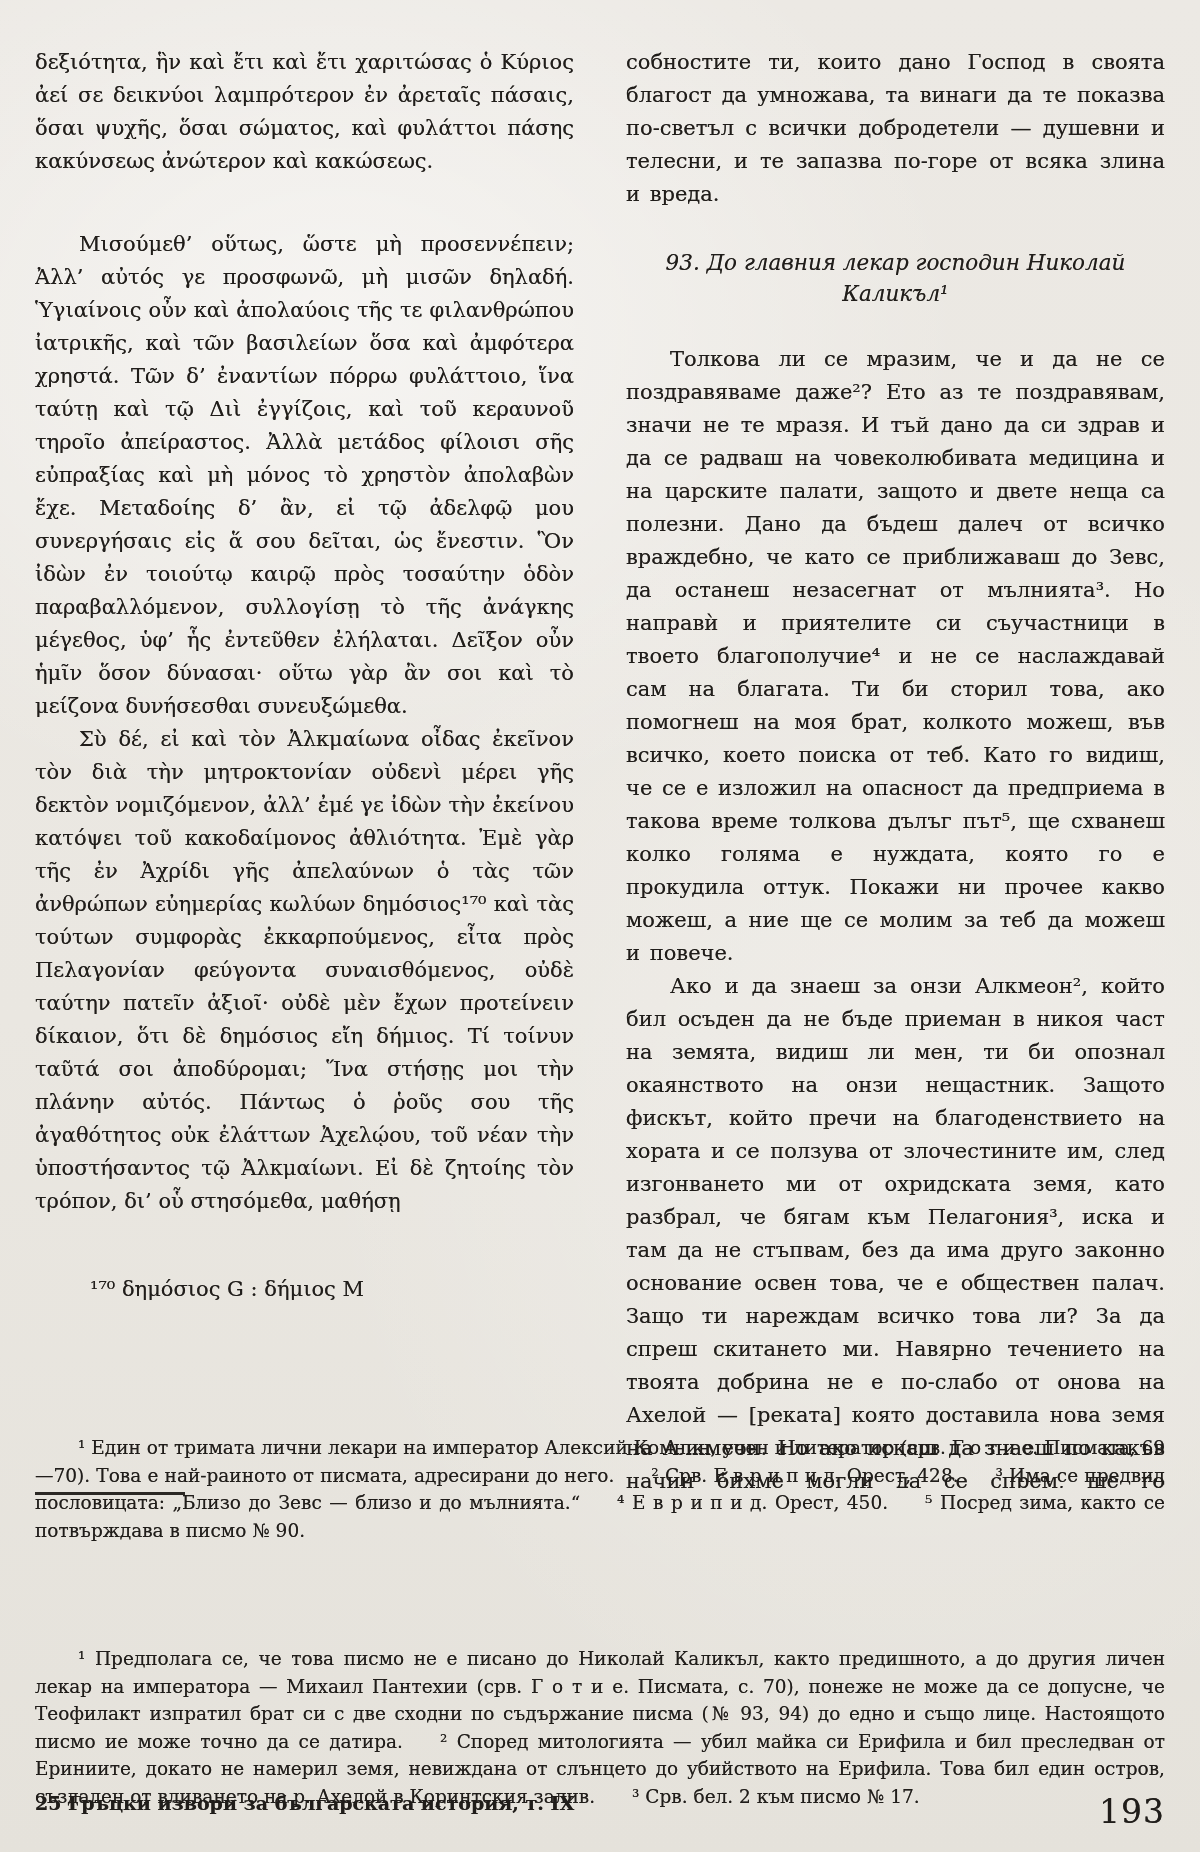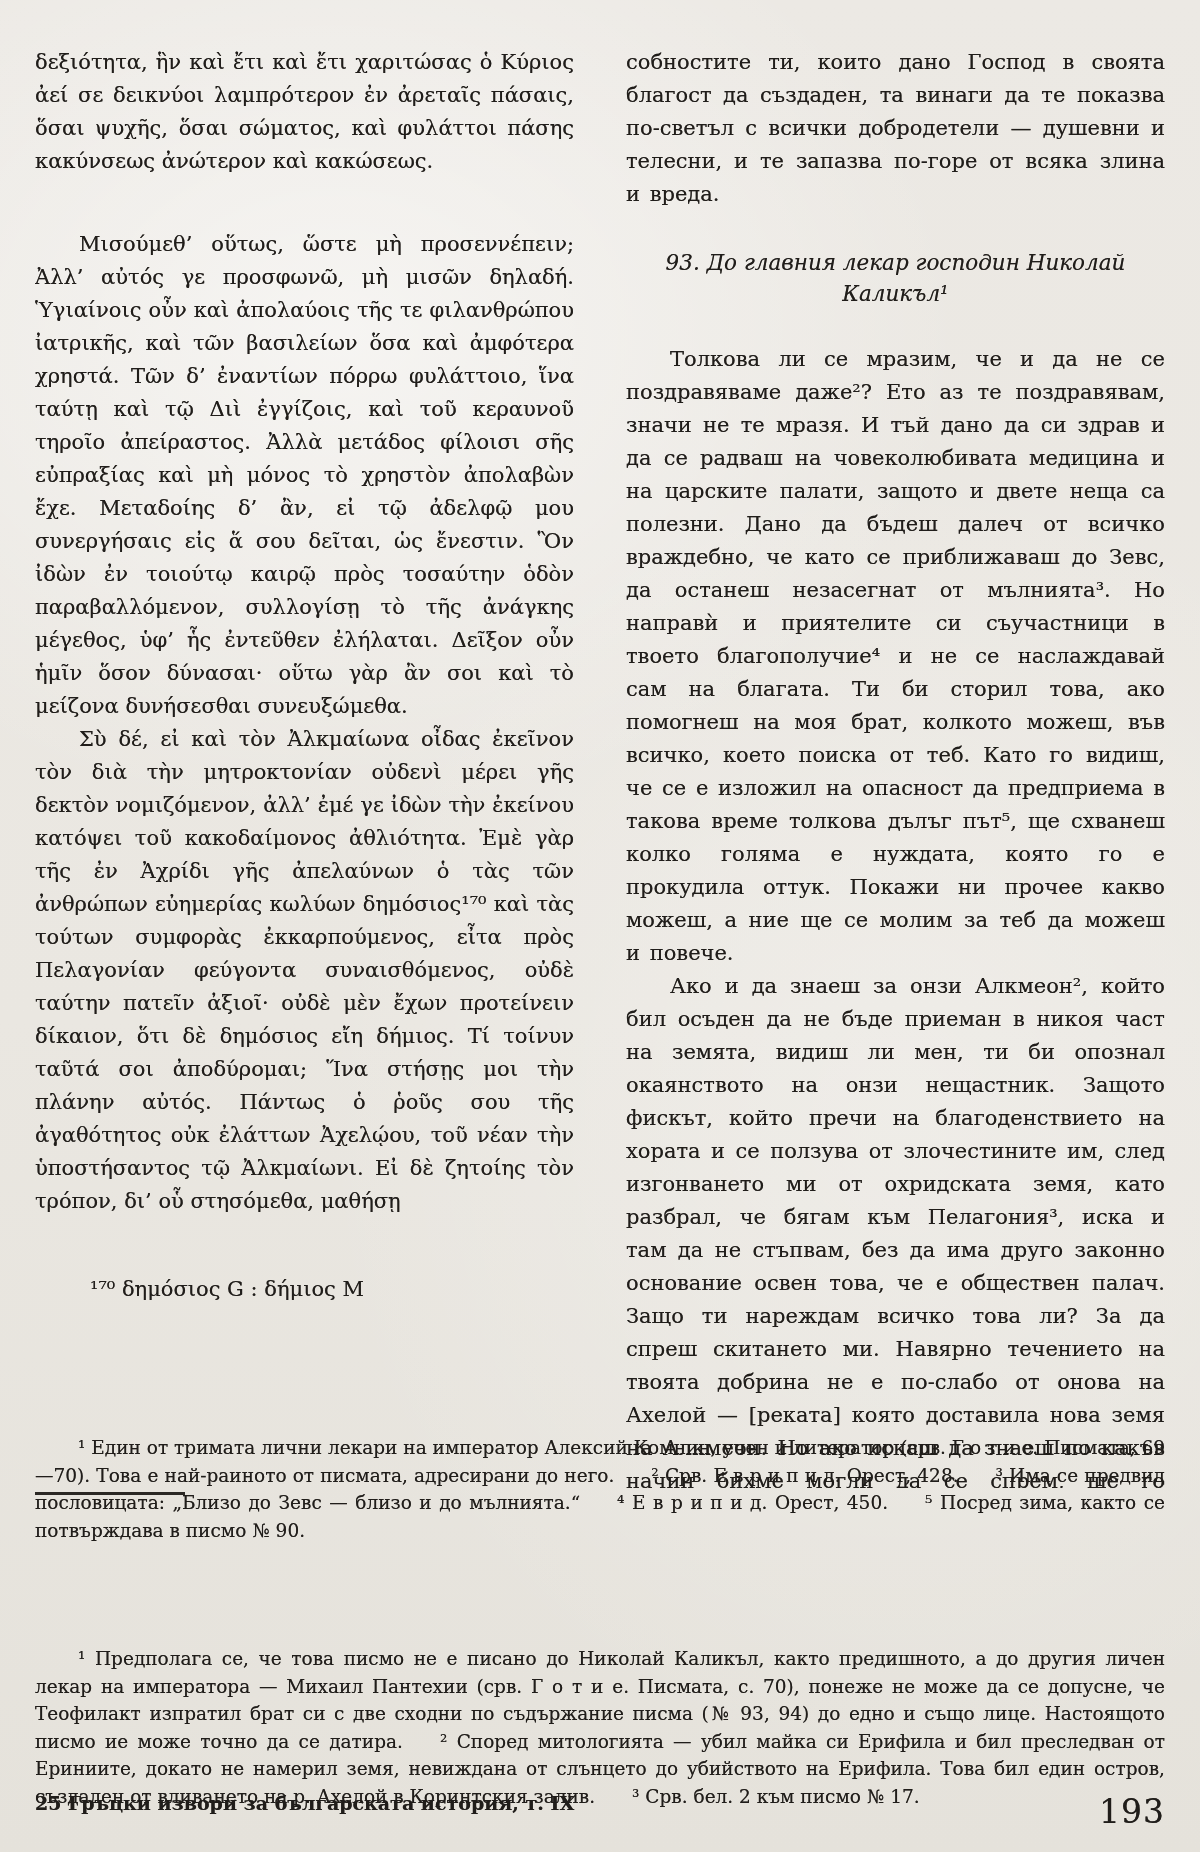--- a/index.html
+++ b/index.html
@@ -84,21 +84,21 @@
   <div class="columns">
 
     <div class="col greek">
       <p class="cont">δεξιότητα, ἣν καὶ ἔτι καὶ ἔτι χαριτώσας ὁ Κύριος ἀεί σε δεικνύοι λαμπρότερον ἐν ἀρεταῖς πάσαις, ὅσαι ψυχῆς, ὅσαι σώματος, καὶ φυλάττοι πάσης κακύνσεως ἀνώτερον καὶ κακώσεως.</p>
       <p class="indent">Μισούμεθ’ οὕτως, ὥστε μὴ προσεννέπειν; Ἀλλ’ αὐτός γε προσφωνῶ, μὴ μισῶν δηλαδή. Ὑγιαίνοις οὖν καὶ ἀπολαύοις τῆς τε φιλανθρώπου ἰατρικῆς, καὶ τῶν βασιλείων ὅσα καὶ ἀμφότερα χρηστά. Τῶν δ’ ἐναντίων πόρρω φυλάττοιο, ἵνα ταύτῃ καὶ τῷ Διὶ ἐγγίζοις, καὶ τοῦ κεραυνοῦ τηροῖο ἀπείραστος. Ἀλλὰ μετάδος φίλοισι σῆς εὐπραξίας καὶ μὴ μόνος τὸ χρηστὸν ἀπολαβὼν ἔχε. Μεταδοίης δ’ ἂν, εἰ τῷ ἀδελφῷ μου συνεργήσαις εἰς ἅ σου δεῖται, ὡς ἔνεστιν. Ὃν ἰδὼν ἐν τοιούτῳ καιρῷ πρὸς τοσαύτην ὁδὸν παραβαλλόμενον, συλλογίσῃ τὸ τῆς ἀνάγκης μέγεθος, ὑφ’ ἧς ἐντεῦθεν ἐλήλαται. Δεῖξον οὖν ἡμῖν ὅσον δύνασαι· οὕτω γὰρ ἂν σοι καὶ τὸ μείζονα δυνήσεσθαι συνευξώμεθα.</p>
       <p class="indent">Σὺ δέ, εἰ καὶ τὸν Ἀλκμαίωνα οἶδας ἐκεῖνον τὸν διὰ τὴν μητροκτονίαν οὐδενὶ μέρει γῆς δεκτὸν νομιζόμενον, ἀλλ’ ἐμέ γε ἰδὼν τὴν ἐκείνου κατόψει τοῦ κακοδαίμονος ἀθλιότητα. Ἐμὲ γὰρ τῆς ἐν Ἀχρίδι γῆς ἀπελαύνων ὁ τὰς τῶν ἀνθρώπων εὐημερίας κωλύων δημόσιος¹⁷⁰ καὶ τὰς τούτων συμφορὰς ἐκκαρπούμενος, εἶτα πρὸς Πελαγονίαν φεύγοντα συναισθόμενος, οὐδὲ ταύτην πατεῖν ἀξιοῖ· οὐδὲ μὲν ἔχων προτείνειν δίκαιον, ὅτι δὲ δημόσιος εἴη δήμιος. Τί τοίνυν ταῦτά σοι ἀποδύρομαι; Ἵνα στήσῃς μοι τὴν πλάνην αὐτός. Πάντως ὁ ῥοῦς σου τῆς ἀγαθότητος οὐκ ἐλάττων Ἀχελῴου, τοῦ νέαν τὴν ὑποστήσαντος τῷ Ἀλκμαίωνι. Εἰ δὲ ζητοίης τὸν τρόπον, δι’ οὗ στησόμεθα, μαθήσῃ</p>
       <p class="apparatus">¹⁷⁰ δημόσιος G : δήμιος M</p>
     </div>
 
     <div class="col bulgarian">
-      <p class="cont">собностите ти, които дано Господ в своята благост да създаден, та винаги да те показва по-светъл с всички добродетели — душевни и телесни, и те запазва по-горе от всяка злина и вреда.</p>
+      <p class="cont">собностите ти, които дано Господ в своята благост да умножава, та винаги да те показва по-светъл с всички добродетели — душевни и телесни, и те запазва по-горе от всяка злина и вреда.</p>
       <h3 class="letter-heading head-93">93. До главния лекар господин Николай Каликъл¹</h3>
       <p class="indent">Толкова ли се мразим, че и да не се поздравяваме даже²? Ето аз те поздравявам, значи не те мразя. И тъй дано да си здрав и да се радваш на човеколюбивата медицина и на царските палати, защото и двете неща са полезни. Дано да бъдеш далеч от всичко враждебно, че като се приближаваш до Зевс, да останеш незасегнат от мълнията³. Но направѝ и приятелите си съучастници в твоето благополучие⁴ и не се наслаждавай сам на благата. Ти би сторил това, ако помогнеш на моя брат, колкото можеш, във всичко, което поиска от теб. Като го видиш, че се е изложил на опасност да предприема в такова време толкова дълъг път⁵, ще схванеш колко голяма е нуждата, която го е прокудила оттук. Покажи ни прочее какво можеш, а ние ще се молим за теб да можеш и повече.</p>
       <p class="indent">Ако и да знаеш за онзи Алкмеон², който бил осъден да не бъде приеман в никоя част на земята, видиш ли мен, ти би опознал окаянството на онзи нещастник. Защото фискът, който пречи на благоденствието на хората и се ползува от злочестините им, след изгонването ми от охридската земя, като разбрал, че бягам към Пелагония³, иска и там да не стъпвам, без да има друго законно основание освен това, че е обществен палач. Защо ти нареждам всичко това ли? За да спреш скитането ми. Навярно течението на твоята добрина не е по-слабо от онова на Ахелой — [реката] която доставила нова земя на Алкмеон. Но ако искаш да знаеш по какъв начин бихме могли да се спрем, ще го научиш от брат ми,</p>
     </div>
 
   </div>
 
   <div class="footnote-rule"></div>
 
   <p class="footnote fn-93">¹ Един от тримата лични лекари на император Алексий Комнин, учен и литератор (срв. Г о т и е. Писмата, 69—70). Това е най-раиното от писмата, адресирани до него.  ² Срв. Е в р и п и д. Орест, 428.  ³ Има се предвид пословицата: „Близо до Зевс — близо и до мълнията.“  ⁴ Е в р и п и д. Орест, 450.  ⁵ Посред зима, както се потвърждава в писмо № 90.</p>

